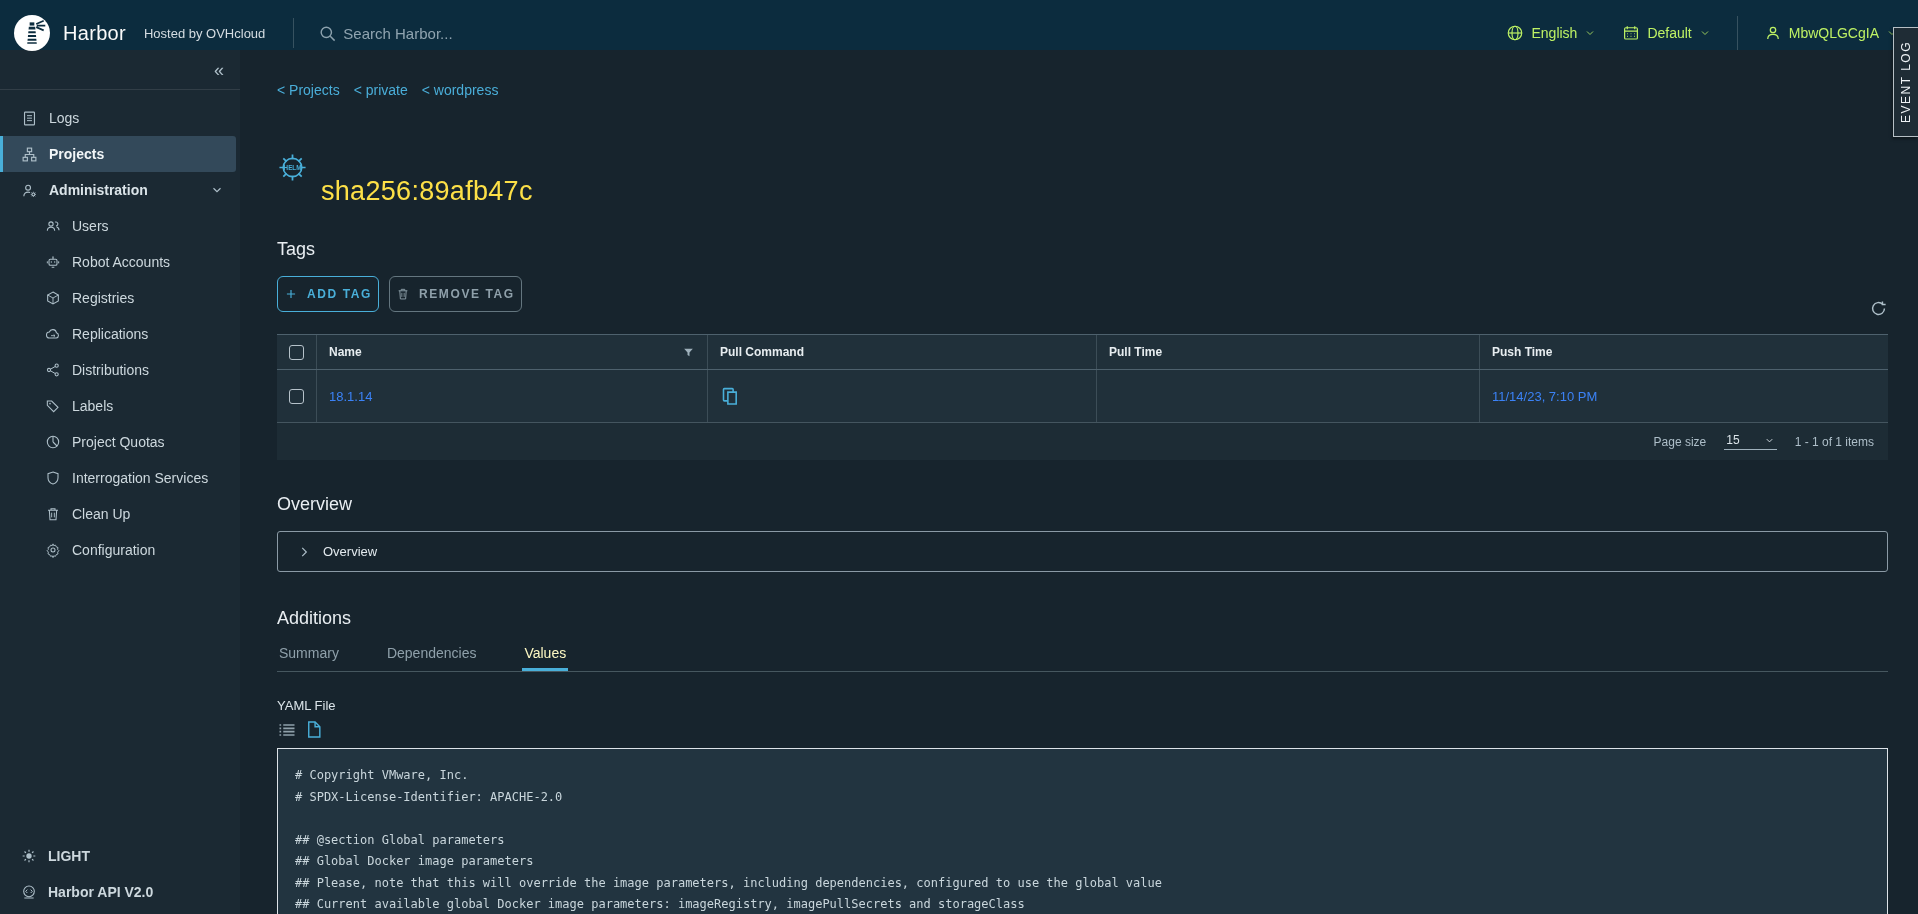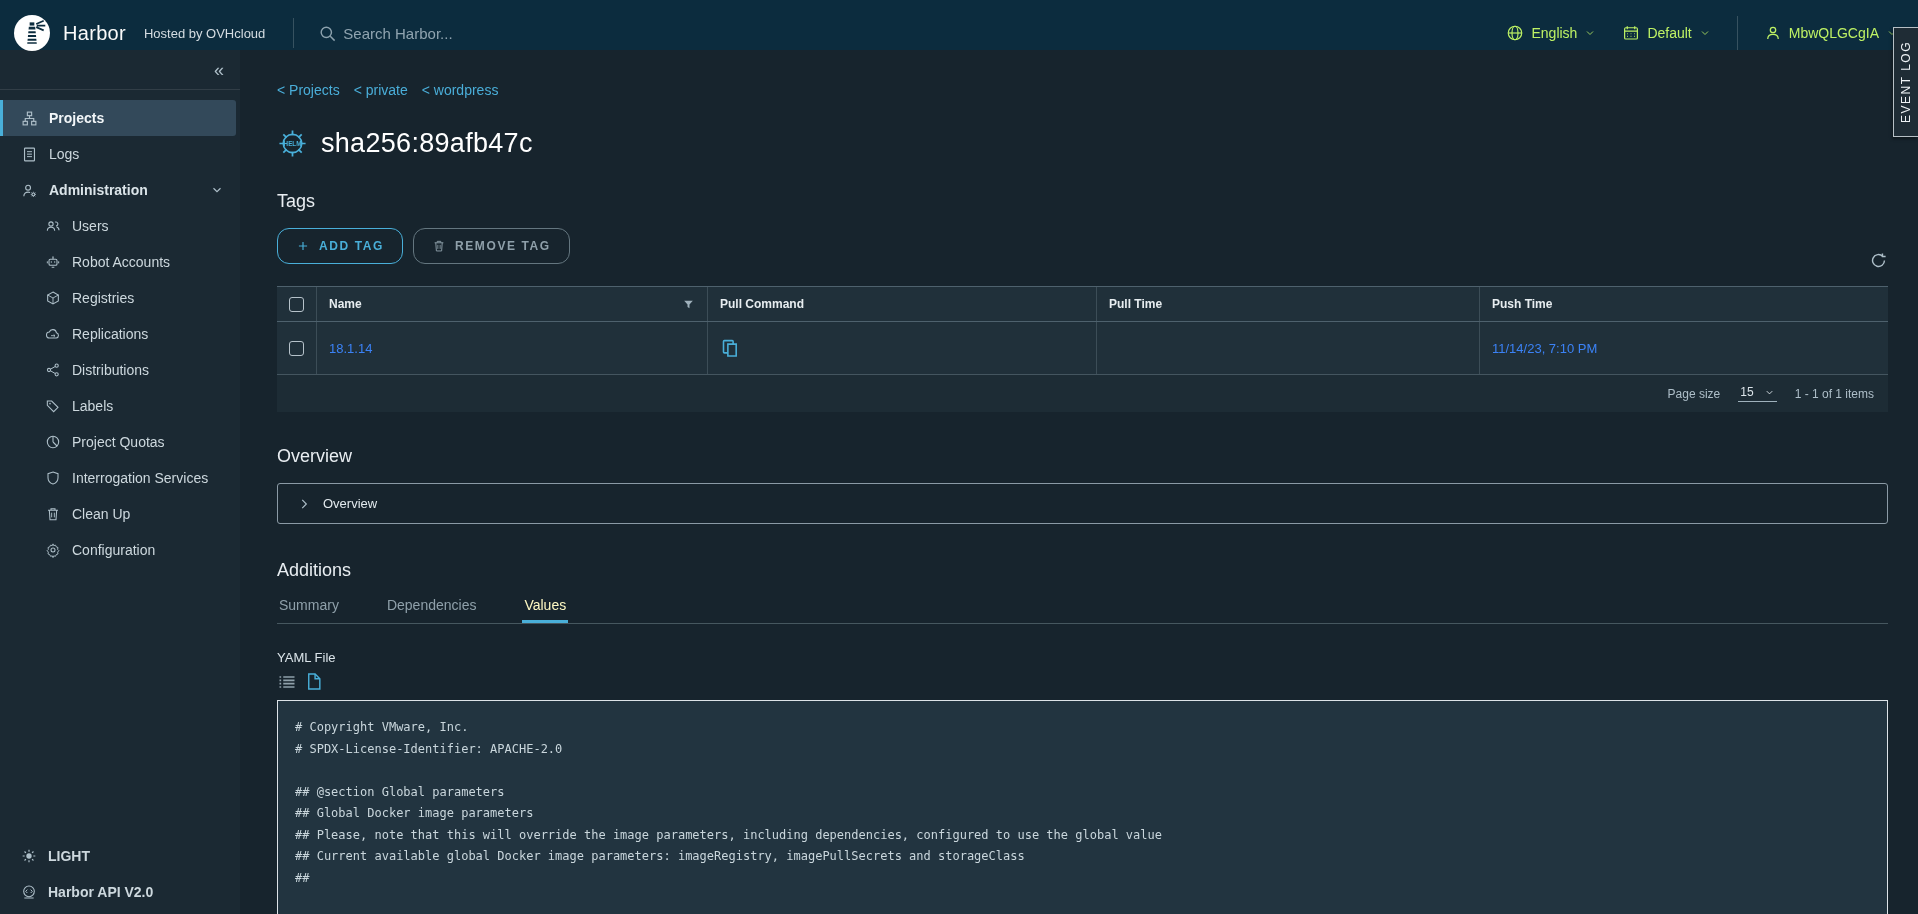--- a/index.html
+++ b/index.html
@@ -63,28 +63,28 @@
   .nav-item.parent { font-weight:600; color:#dbe4e9; }
   .nav-item .spacer { margin-left:auto; margin-right:16px; color:#aebfc9; }
   .nav-sub { padding-left:45px; }
   .sidebar-footer { margin-top:auto; padding-bottom:4px; }
   .sidebar-footer .nav-item { font-weight:600; }
   
   .main { margin-left:240px; padding:32px 30px 0 37px; }
   .breadcrumb { font-size:14px; color:#4aaed9; display:flex; gap:14px; }
   .breadcrumb span { cursor:pointer; }
   .artifact-title-row { display:flex; align-items:center; gap:13px; margin-top:30px; }
-  .artifact-title { font-size:27px; font-weight:300; color:#ffffff; letter-spacing:.3px; }
+  .artifact-title { font-size:27px; font-weight:300; color:#fde047; letter-spacing:.3px;margin-top:48px; }
   .helm-ic { color:#49afd9; }
   .section-heading { font-size:18px; font-weight:400; color:#e9eef2; }
   .tags-heading { margin-top:32px; }
   .btn-row { margin-top:16px; display:flex; gap:10px; position:relative; }
   .btn {
     height:36px; display:inline-flex; align-items:center; gap:9px;
-    padding:0 18px; background:transparent; border-radius:12px;
+    padding:0 6px; background:transparent; border-radius:6px;
     font-size:12px; font-weight:600; letter-spacing:1.6px; cursor:pointer;
     font-family:"Liberation Sans",sans-serif;
   }
   .btn-primary { border:1px solid #49afd9; color:#49afd9; }
   .btn-disabled { border:1px solid #64767f; color:#8fa0aa; cursor:default; }
   .refresh-btn { position:absolute; right:0; bottom:-6px; color:#aebfc9; cursor:pointer; }
   
   .tag-table { margin-top:22px; border-top:1px solid #4e616d; }
   .t-row { display:grid; grid-template-columns:39px 391px 389px 383px 1fr; align-items:center; }
   .t-head { background:#20303a; height:35px; border-bottom:1px solid #4e616d; }
@@ -93,21 +93,21 @@
   .cell { height:100%; display:flex; align-items:center; padding:0 12px; }
   .t-head .cell + .cell, .t-body .cell + .cell { border-left:1px solid rgba(160,180,190,.22); }
   .t-body .cell { font-size:13px; color:#3b82f6; }
   .cell.chk { justify-content:center; padding:0; }
   .checkbox { width:15px; height:15px; border:1px solid #b6c2ca; border-radius:3px; background:transparent; cursor:pointer; }
   .name-cell { justify-content:space-between; }
   .funnel { color:#9fb1bc; cursor:pointer; }
   .copy-btn { color:#49afd9; cursor:pointer; }
   .t-foot { background:#1d2c35; height:37px; display:flex; align-items:center;
     justify-content:flex-end; gap:18px; padding-right:14px; font-size:12px; color:#aebfc9; }
-  .page-size-sel { display:flex; align-items:center; gap:10px; color:#dbe4e9;
+  .page-size-sel { display:flex; align-items:center; gap:24px; color:#dbe4e9;
     border-bottom:1px solid #9fb1bc; padding:0 2px 2px 2px; cursor:pointer; }
   
   .overview-heading { margin-top:34px; }
   .overview-panel {
     margin-top:16px; height:41px; border:1px solid #8b9aa5; border-radius:3px;
     display:flex; align-items:center; gap:12px; padding-left:19px; cursor:pointer;
   }
   .overview-panel .lbl { font-size:13px; color:#e3eaee; }
   .overview-panel .ic { color:#aebfc9; }
   
@@ -313,31 +313,31 @@
 
 <div class="event-log-tab">
   <span>EVENT LOG</span>
 </div>
 
 <aside class="sidebar">
   <div class="collapse-row">
     <span class="collapse-icon">«</span>
   </div>
   <nav class="nav">
+    <div class="nav-item">
+      <svg class="ic" width="17" height="17">
+          <use href="#s-doc"></use>
+        </svg>
+      <span>Logs</span>
+    </div>
     <div class="nav-item active">
       <svg class="ic" width="17" height="17">
           <use href="#s-org"></use>
         </svg>
       <span>Projects</span>
-    </div>
-    <div class="nav-item">
-      <svg class="ic" width="17" height="17">
-          <use href="#s-doc"></use>
-        </svg>
-      <span>Logs</span>
     </div>
     <div class="nav-item parent">
       <svg class="ic" width="17" height="17">
           <use href="#s-admin"></use>
         </svg>
       <span>Administration</span>
       <svg class="ic spacer" width="14" height="14">
           <use href="#s-chevdown"></use>
         </svg>
     </div>

